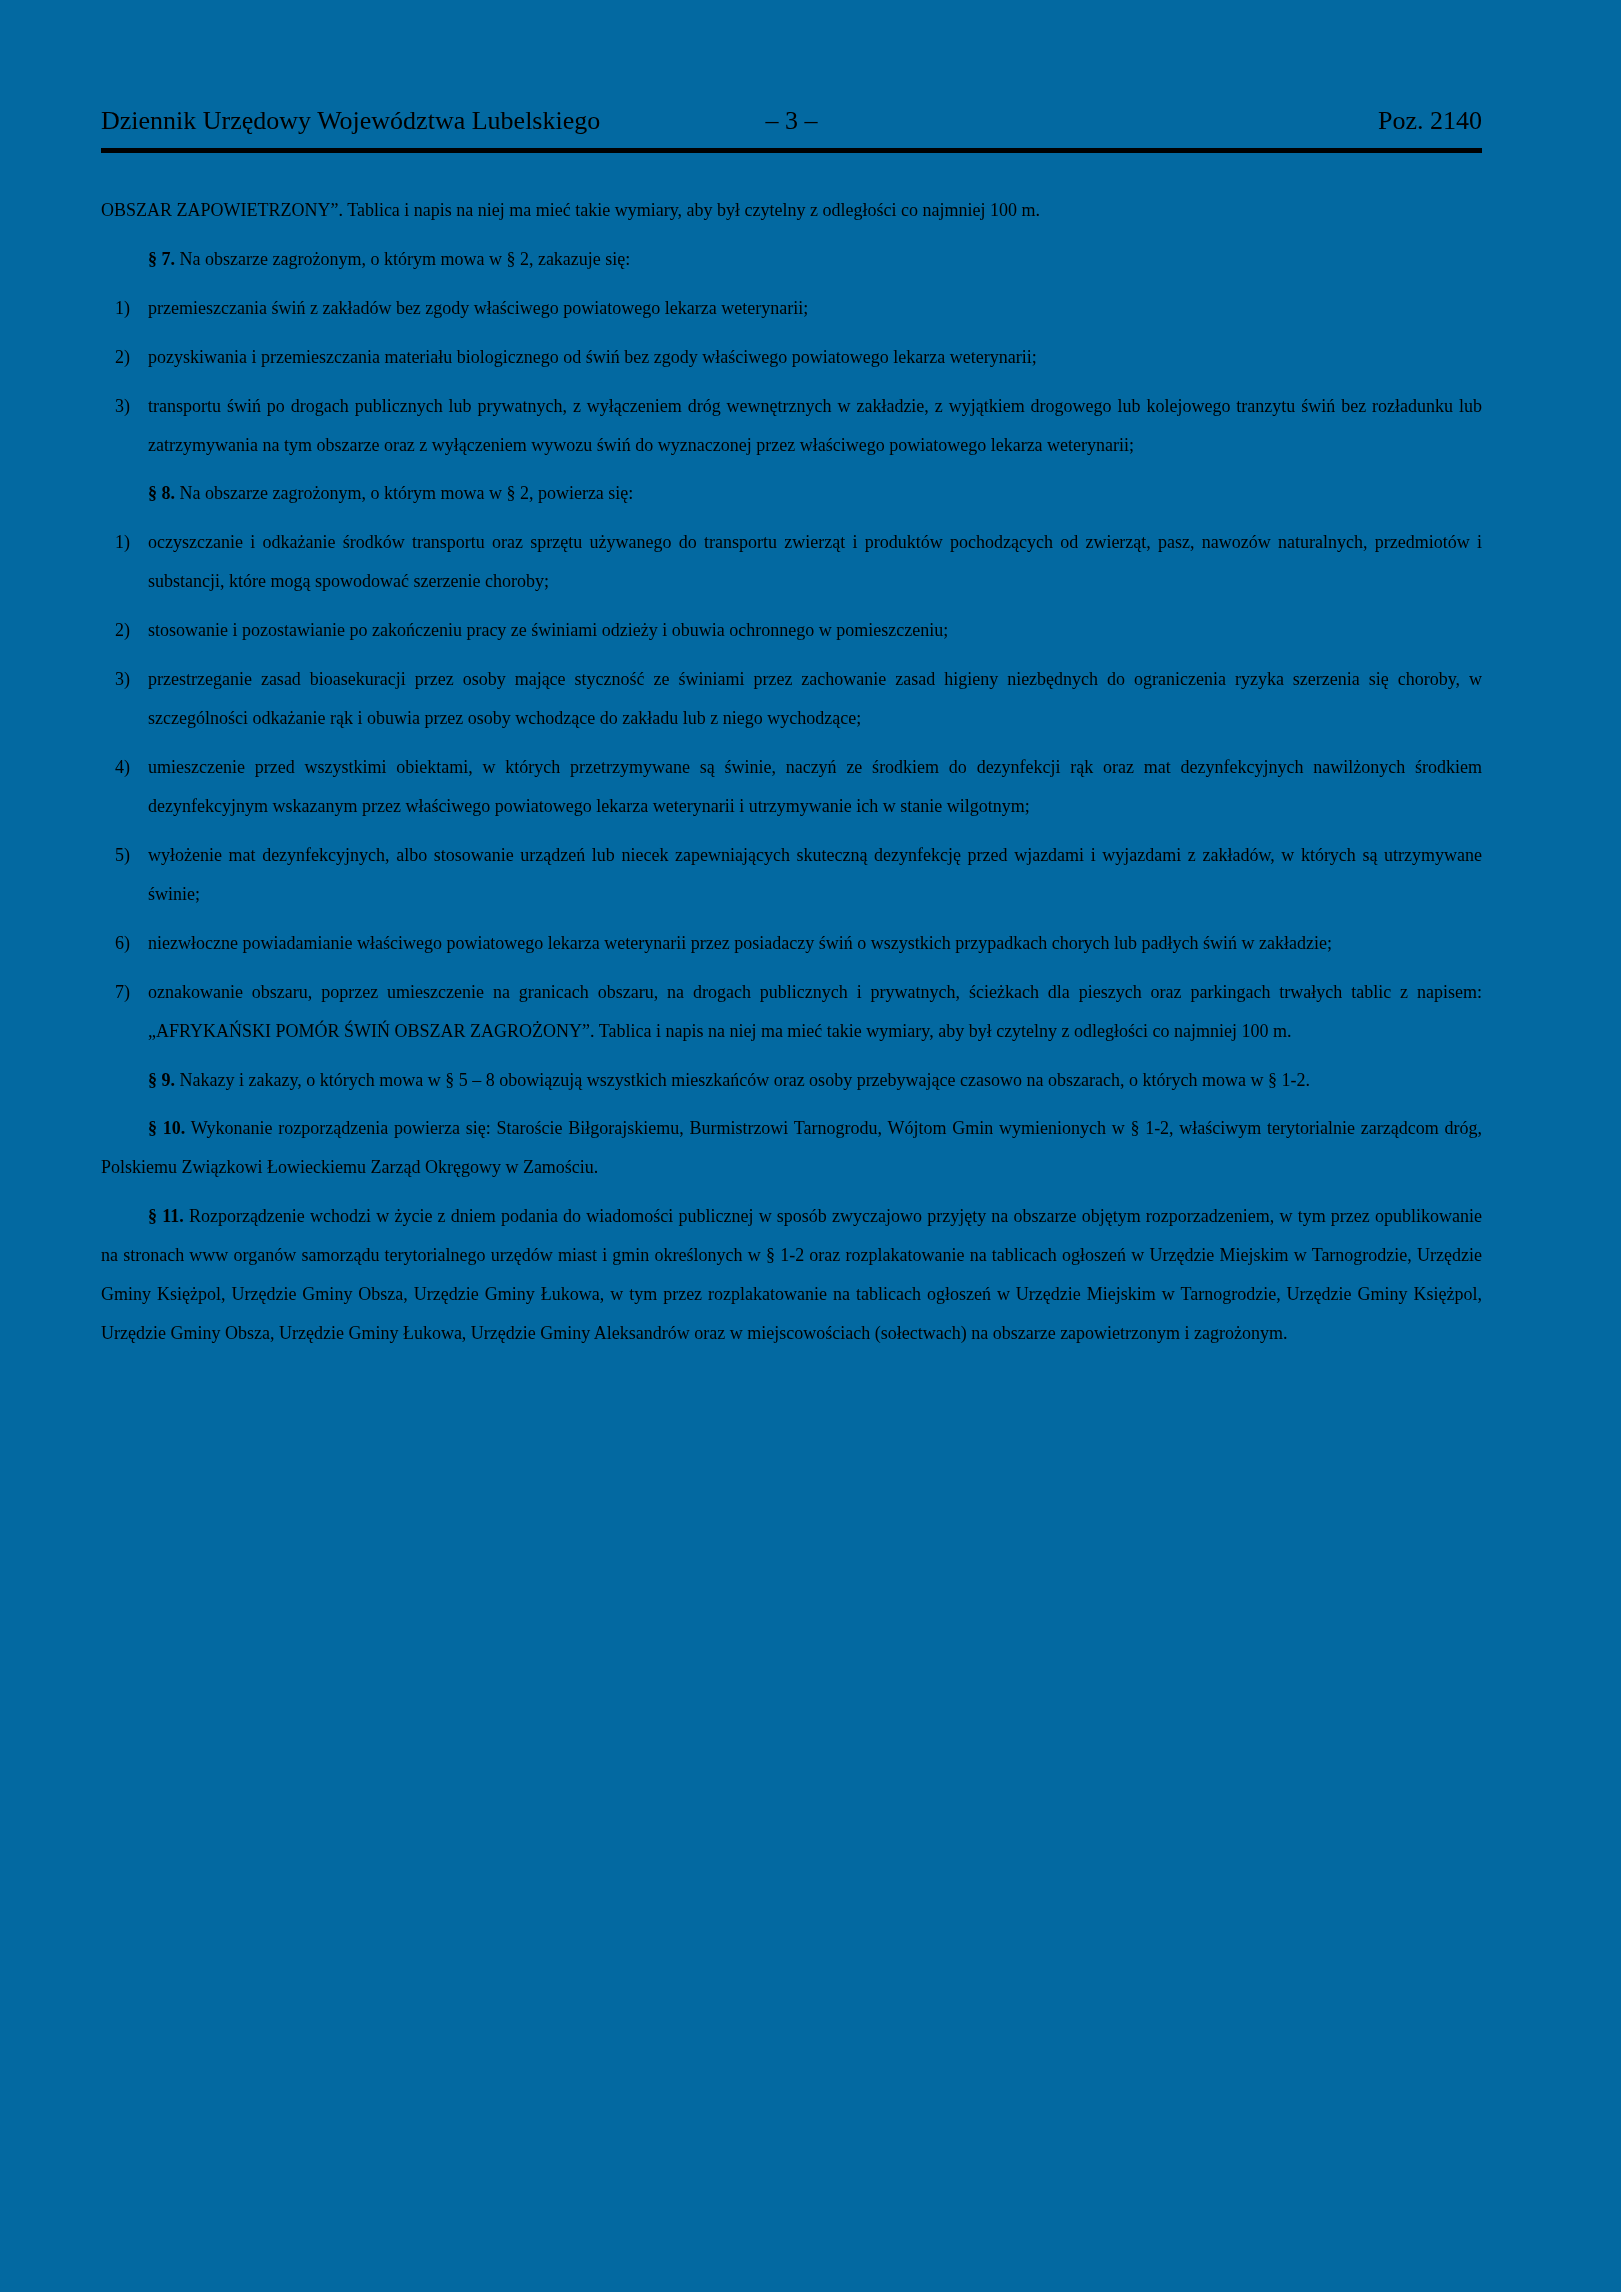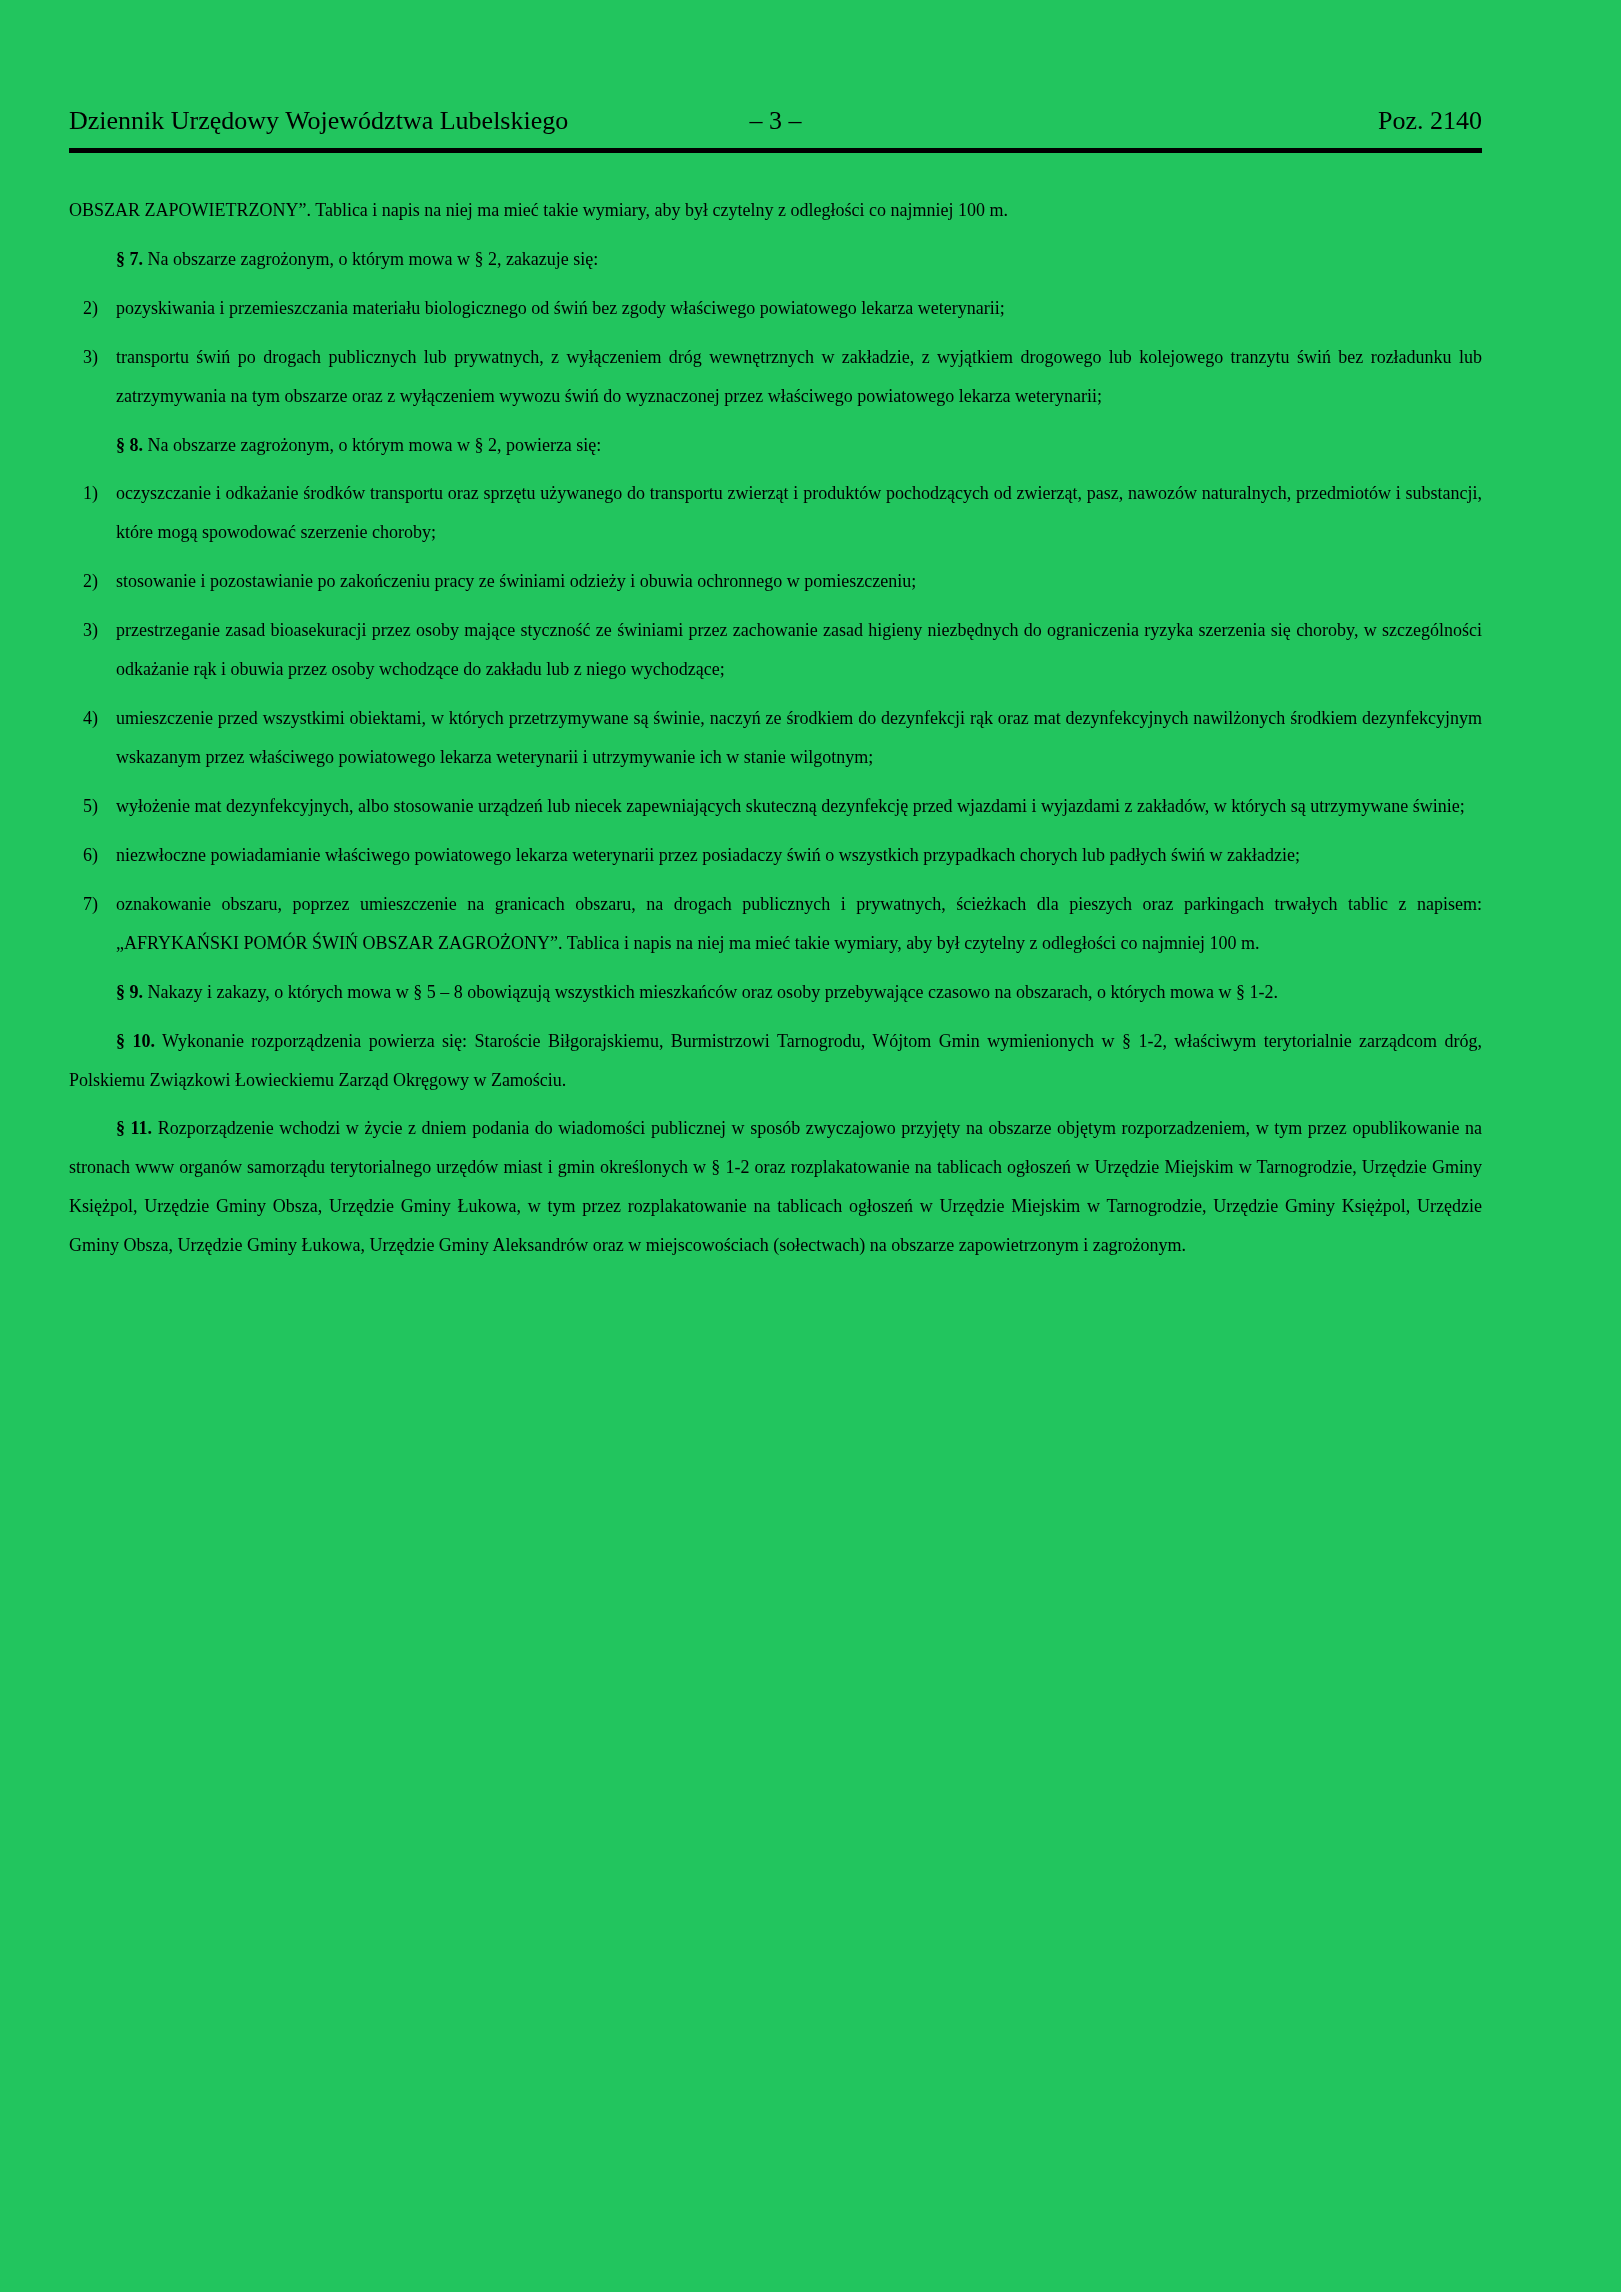--- a/index.html
+++ b/index.html
@@ -1,24 +1,24 @@
 <!DOCTYPE html>
 <html style="font-size:14.3px"><head>
 <meta charset="utf-8">
 <style>
   html, body { margin: 0; padding: 0; background: #e8e8e8; }
   .page {
     position: relative;
     width: 1621px;
     height: 2293px;
-    background: #22c55e;
+    background: #0369a1;
     color: #000000;
     font-family: "Liberation Serif", "DejaVu Serif", serif;
     box-sizing: border-box;
-    padding: 106px 139px 0 69px;
+    padding: 106px 139px 0 101px;
     overflow: hidden;
   }
   .header {
     display: grid;
     grid-template-columns: 1fr auto 1fr;
     align-items: baseline;
     font-size: 26px;
     line-height: 30px;
   }
   .h-left  { justify-self: start; }
@@ -58,20 +58,21 @@
     <span class="h-right">Poz. 2140</span>
   </div>
   <div class="rule"></div>
 
   <div class="body">
 
     <p class="cont">OBSZAR ZAPOWIETRZONY”. Tablica i napis na niej ma mieć takie wymiary, aby był czytelny z odległości co najmniej 100 m.</p>
 
     <p class="sec"><span class="b">§ 7.</span> <span>Na obszarze zagrożonym, o którym mowa w § 2, zakazuje się:</span></p>
 
+    <p class="item"><span class="num">1)</span><span>przemieszczania świń z zakładów bez zgody właściwego powiatowego lekarza weterynarii;</span></p>
     <p class="item"><span class="num">2)</span><span>pozyskiwania i przemieszczania materiału biologicznego od świń bez zgody właściwego powiatowego lekarza weterynarii;</span></p>
     <p class="item"><span class="num">3)</span><span>transportu świń po drogach publicznych lub prywatnych, z wyłączeniem dróg wewnętrznych w zakładzie, z wyjątkiem drogowego lub kolejowego tranzytu świń bez rozładunku lub zatrzymywania na tym obszarze oraz z wyłączeniem wywozu świń do wyznaczonej przez właściwego powiatowego lekarza weterynarii;</span></p>
 
     <p class="sec"><span class="b">§ 8.</span> <span>Na obszarze zagrożonym, o którym mowa w § 2, powierza się:</span></p>
 
     <p class="item"><span class="num">1)</span><span>oczyszczanie i odkażanie środków transportu oraz sprzętu używanego do transportu zwierząt i produktów pochodzących od zwierząt, pasz, nawozów naturalnych, przedmiotów i substancji, które mogą spowodować szerzenie choroby;</span></p>
     <p class="item"><span class="num">2)</span><span>stosowanie i pozostawianie po zakończeniu pracy ze świniami odzieży i obuwia ochronnego w pomieszczeniu;</span></p>
     <p class="item"><span class="num">3)</span><span>przestrzeganie zasad bioasekuracji przez osoby mające styczność ze świniami przez zachowanie zasad higieny niezbędnych do ograniczenia ryzyka szerzenia się choroby, w szczególności odkażanie rąk i obuwia przez osoby wchodzące do zakładu lub z niego wychodzące;</span></p>
     <p class="item"><span class="num">4)</span><span>umieszczenie przed wszystkimi obiektami, w których przetrzymywane są świnie, naczyń ze środkiem do dezynfekcji rąk oraz mat dezynfekcyjnych nawilżonych środkiem dezynfekcyjnym wskazanym przez właściwego powiatowego lekarza weterynarii i utrzymywanie ich w stanie wilgotnym;</span></p>
     <p class="item"><span class="num">5)</span><span>wyłożenie mat dezynfekcyjnych, albo stosowanie urządzeń lub niecek zapewniających skuteczną dezynfekcję przed wjazdami i wyjazdami z zakładów, w których są utrzymywane świnie;</span></p>

